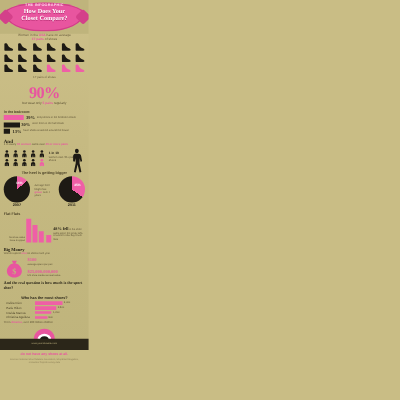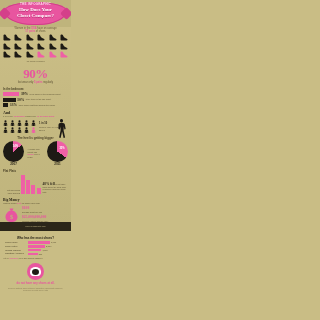--- a/index.html
+++ b/index.html
@@ -2,21 +2,21 @@
 <html><head>
 <meta charset="utf-8">
 <style>
   html,body{margin:0;padding:0;}
   body{
     width:71px;height:320px;overflow:hidden;
     background:#c9bd85;
     font-family:"Liberation Sans", sans-serif;
     color:#3a3326;
   }
-  .page{position:relative;width:71px;height:231px;background:
+  .page{position:relative;width:71px;height:280px;background:
       linear-gradient(180deg,#cdc089 0%,#c6ba82 40%,#bfb47c 100%);}
 
   
   .header{position:relative;height:27px;background:#bfb47c;overflow:hidden;}
   .ribbon{
     position:absolute;left:4px;top:2px;width:63px;height:23px;
     background:#e8559f;
     border-radius:50% 50% 46% 46% / 38% 38% 62% 62%;
     box-shadow:0 0 0 1px #d03f88 inset;
   }

